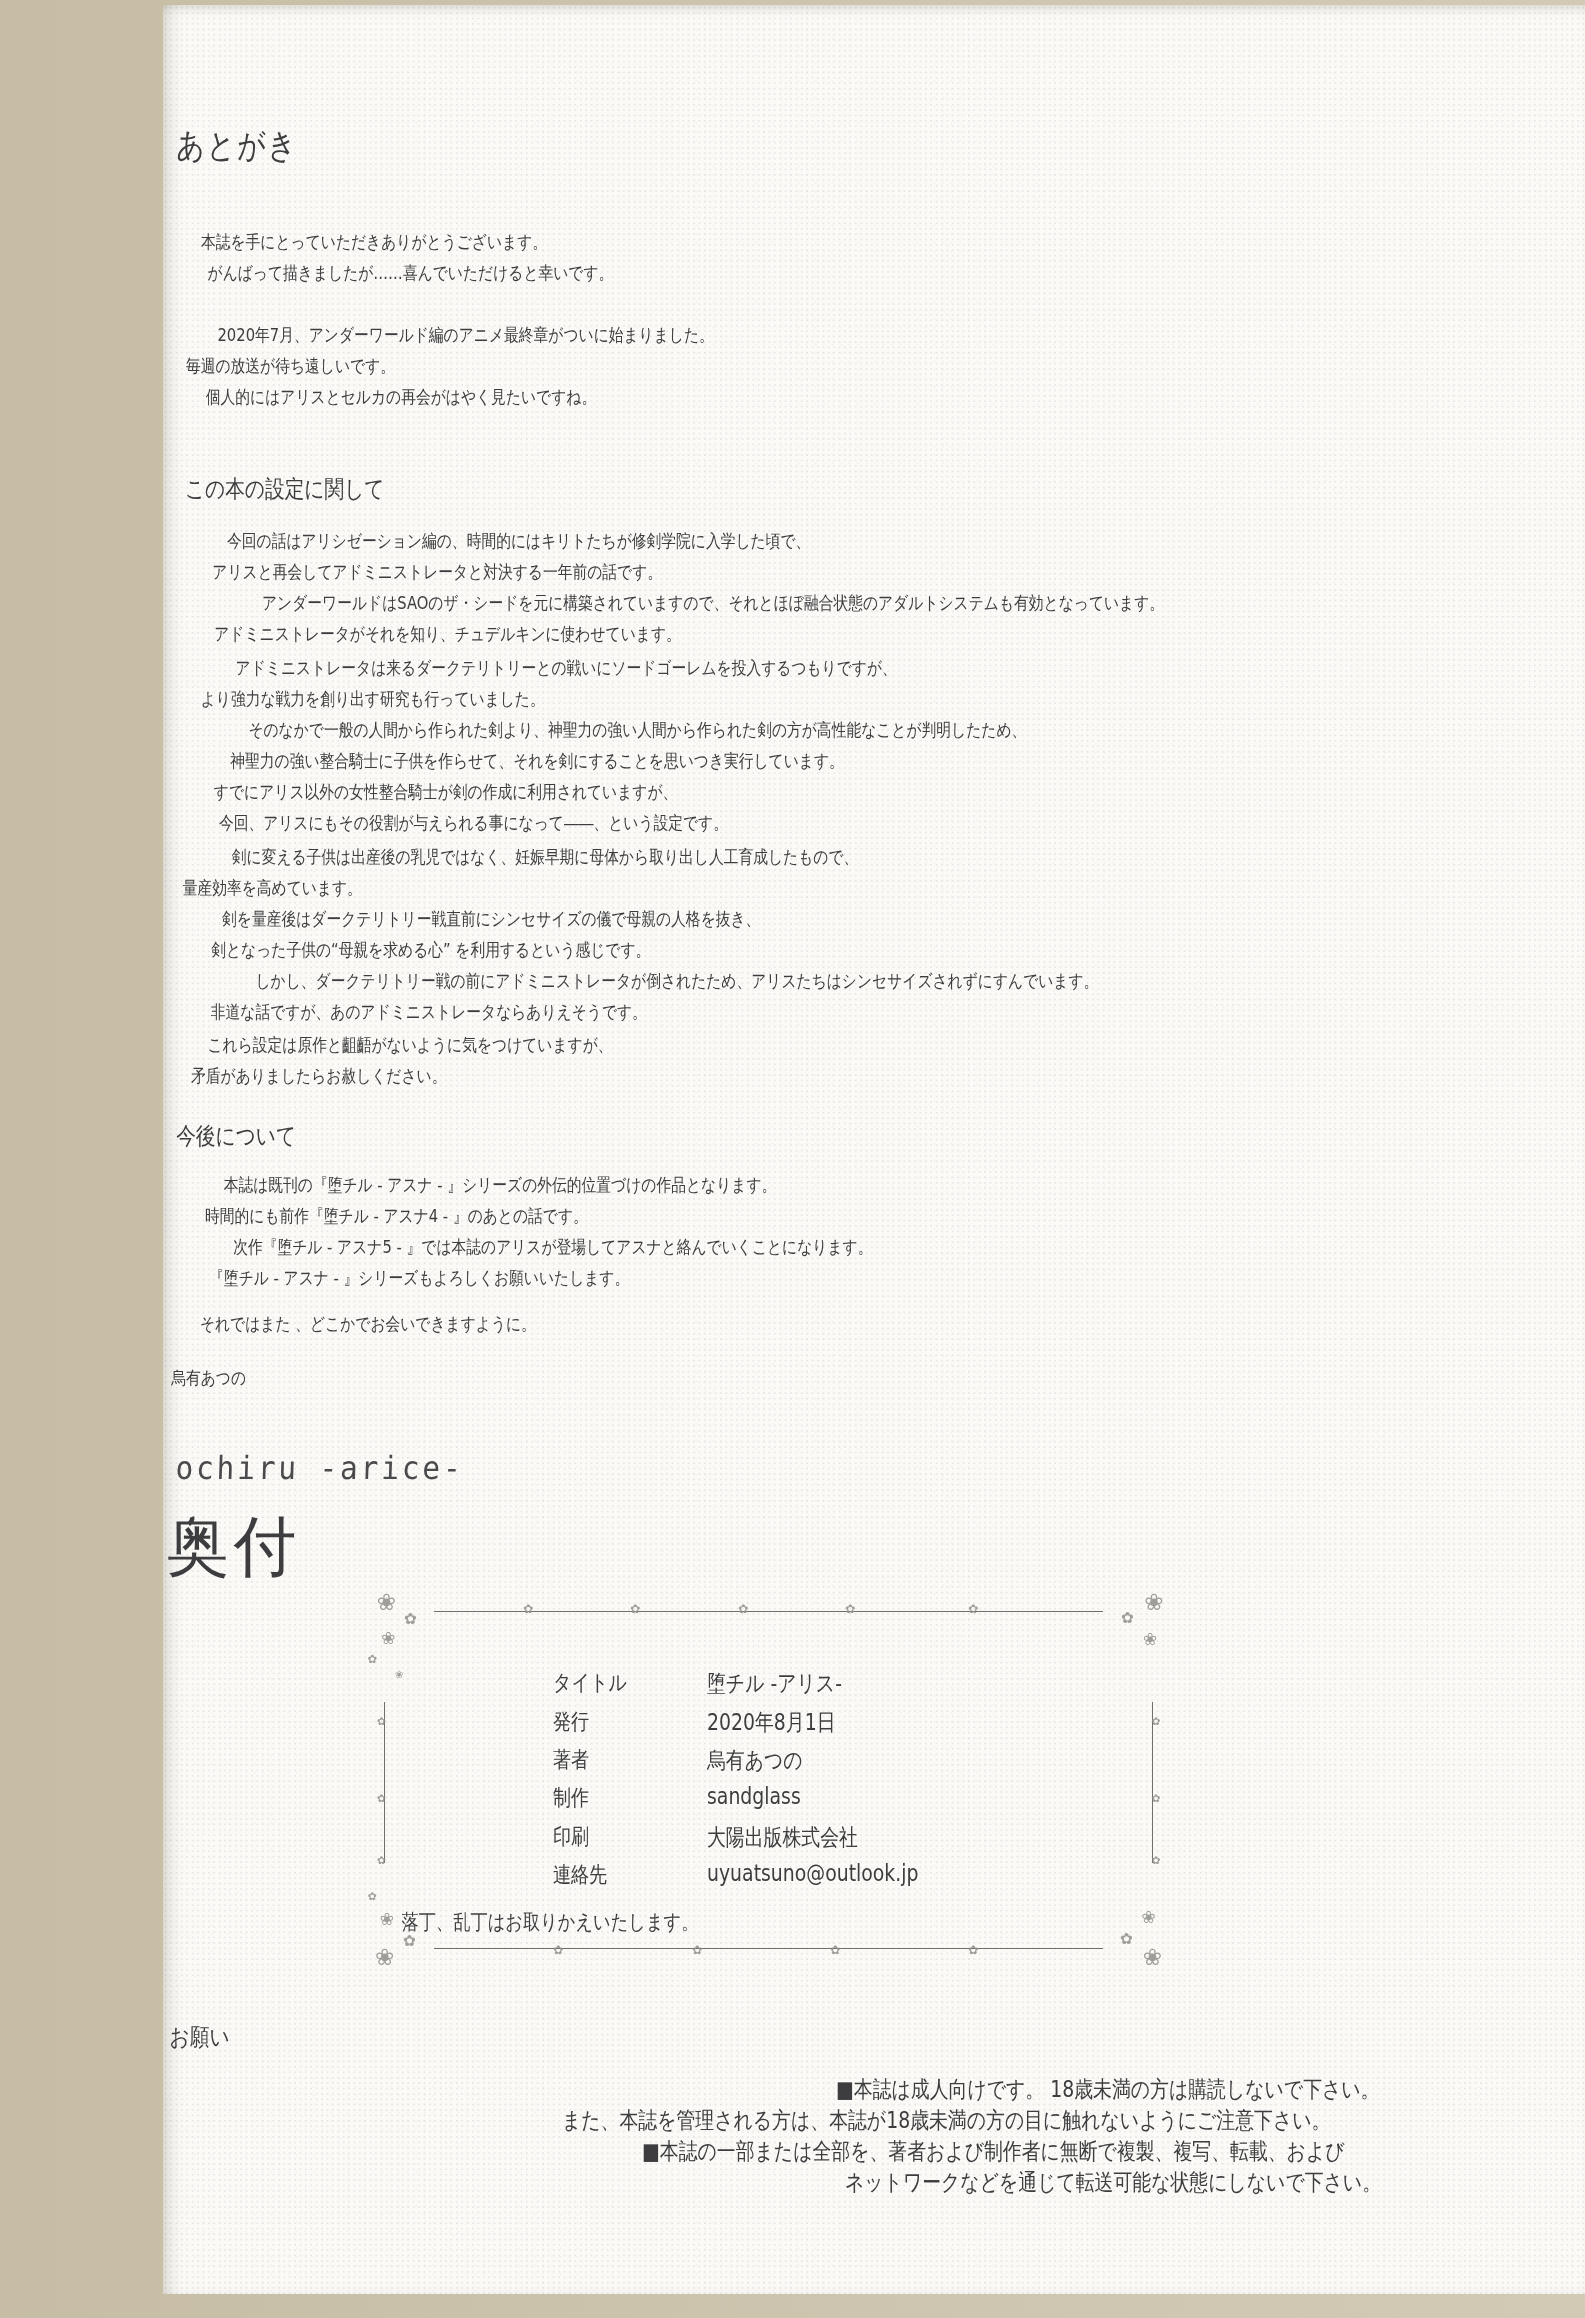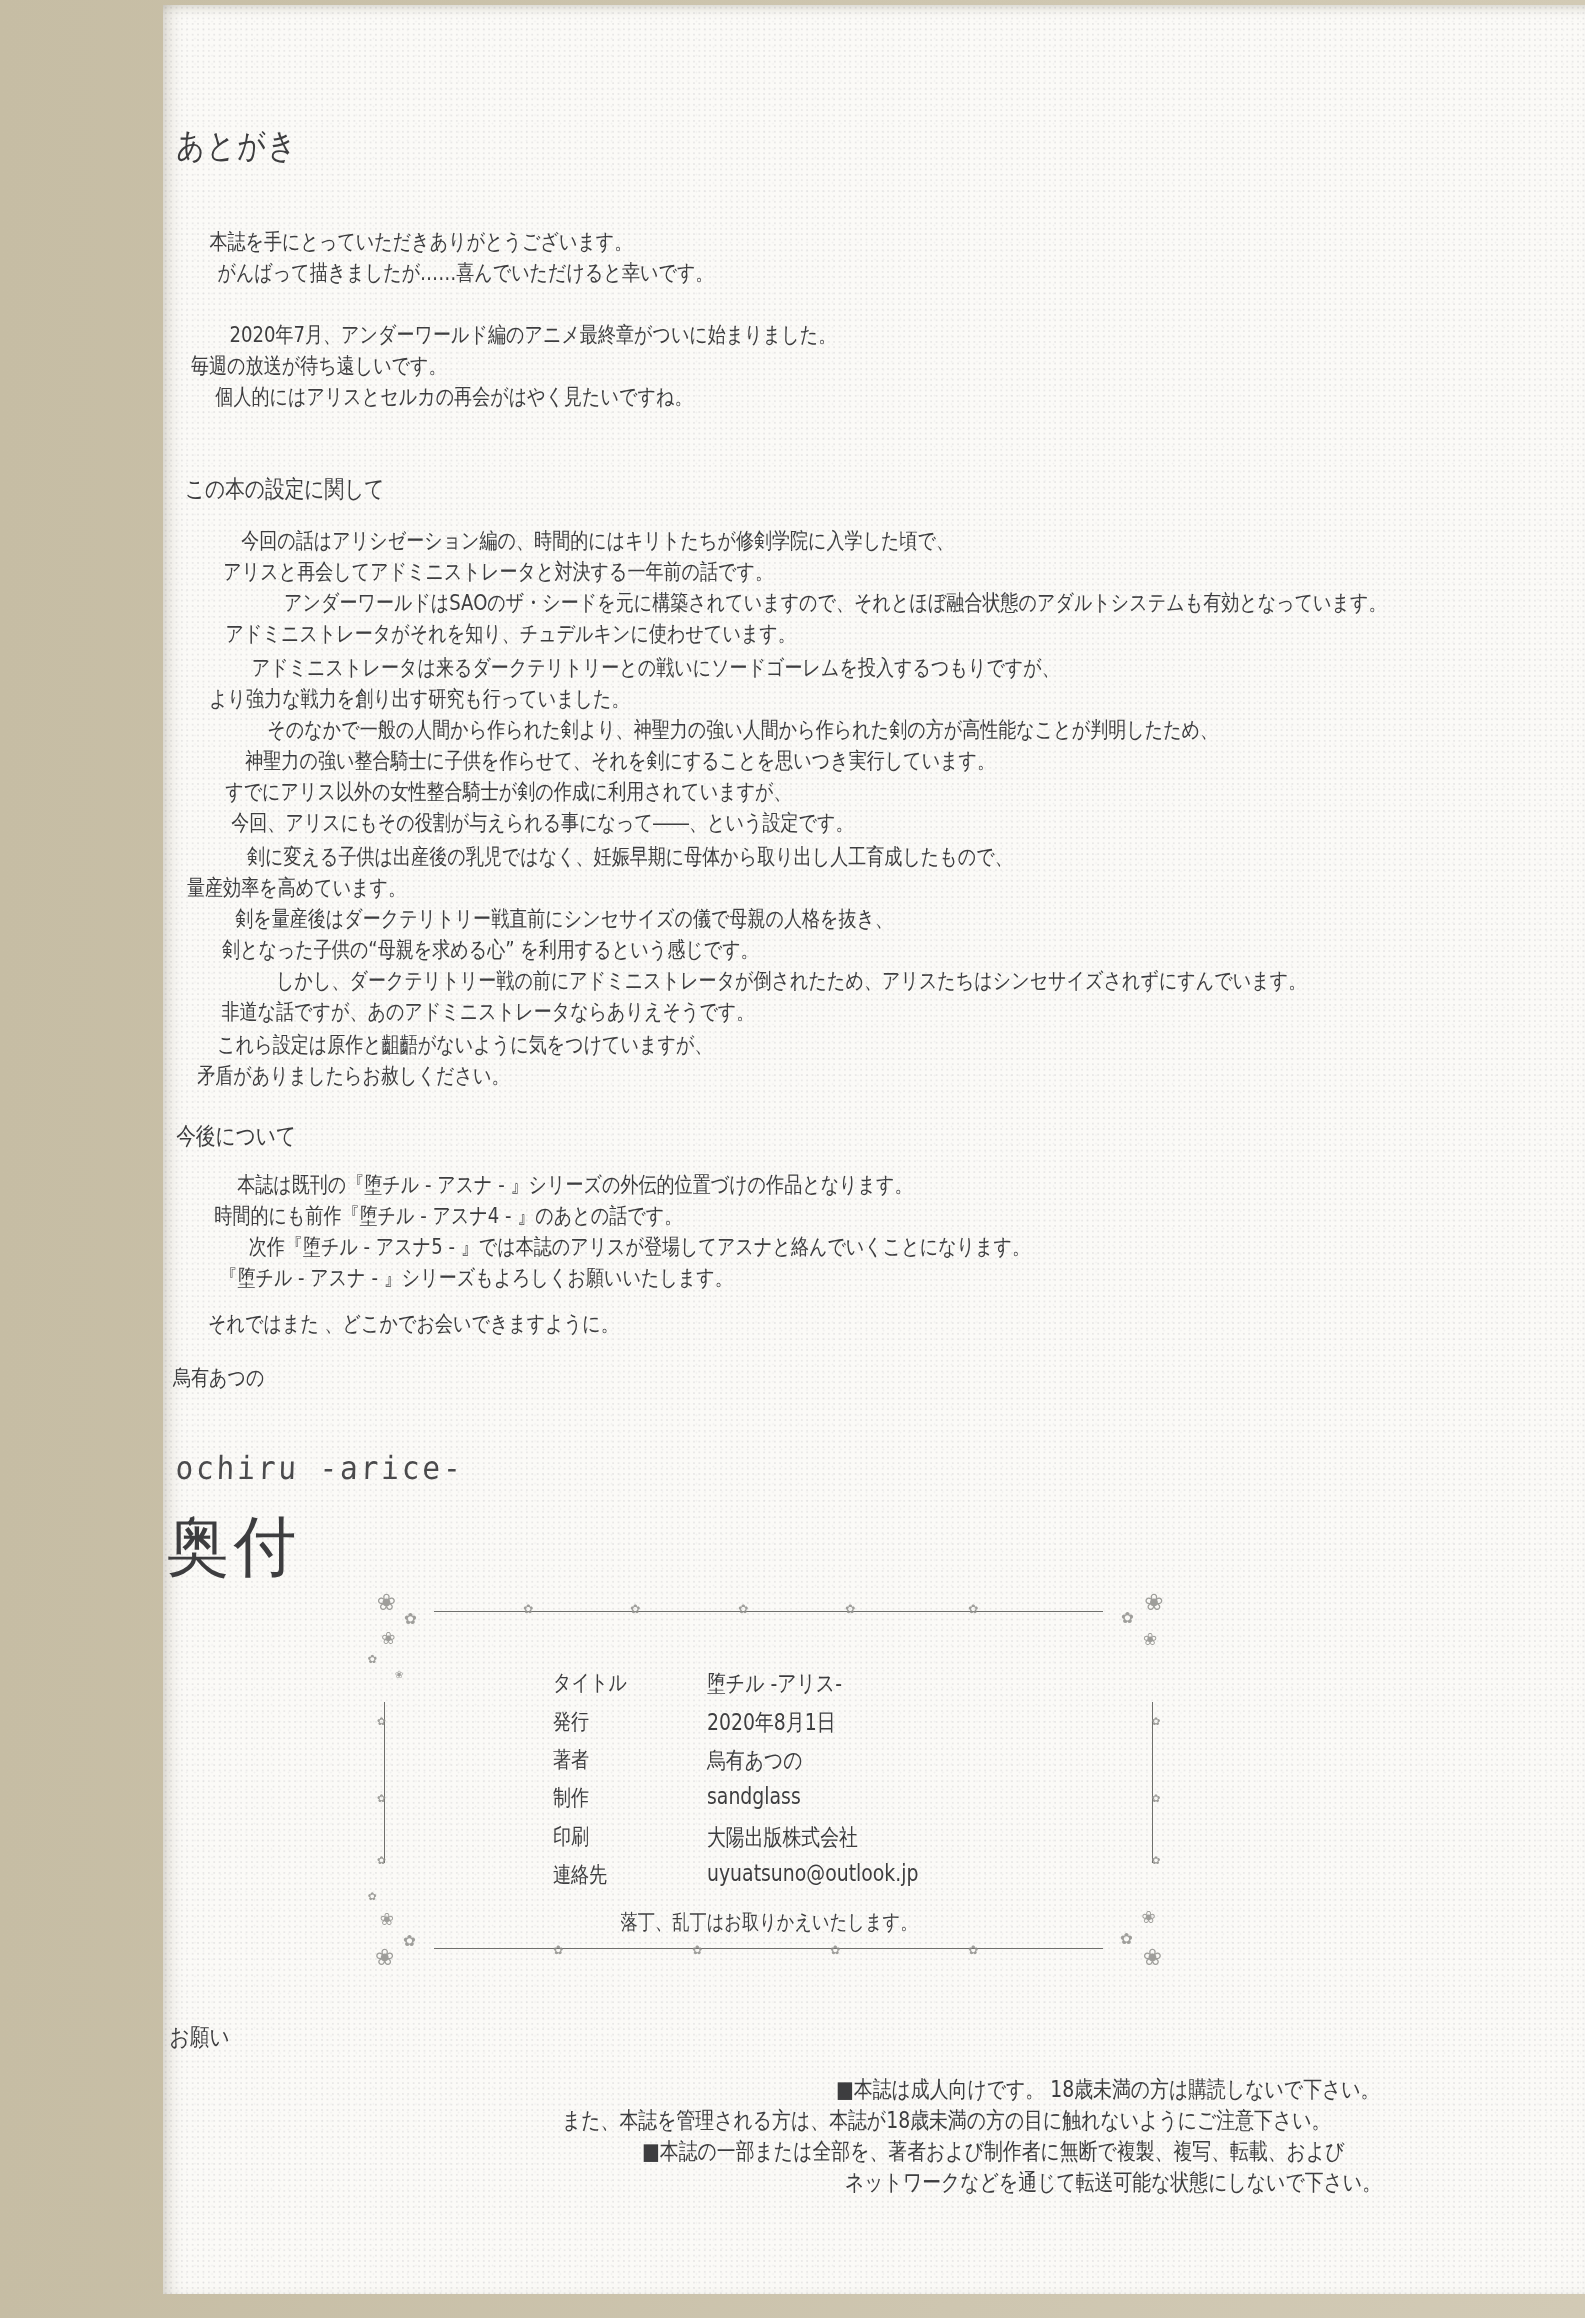--- a/index.html
+++ b/index.html
@@ -22,40 +22,40 @@
     background-color:#fbfaf7;
     background-image:
       radial-gradient(circle, rgba(140,140,150,0.16) 0.8px, transparent 1.1px),
       radial-gradient(circle, rgba(150,150,160,0.10) 0.8px, transparent 1.1px);
     background-size:5.4px 5.4px, 8.5px 8.5px;
     background-position:0 0, 2.3px 3.8px;
     box-shadow: inset 12.3px 0 20px -12.3px rgba(95,85,60,.38), inset 0 10.8px 14px -10.8px rgba(95,85,60,.28);
   }
   .blk{position:absolute;left:0;width:1211px;text-align:left;}
   .blk-left{position:absolute;text-align:left;}
-  .line{height:31px;line-height:31px;font-size:22px;white-space:nowrap;}
+  .line{height:31px;line-height:31px;font-size:18px;white-space:nowrap;}
   .cond{display:inline-block;transform:scaleX(0.82);transform-origin:center center;white-space:nowrap;}
   .cond-l{display:inline-block;transform:scaleX(0.82);transform-origin:left center;white-space:nowrap;}
   .cont{padding-left:31px;}
   .h-atogaki{font-size:34px;letter-spacing:2.3px;}
   .h-section{font-size:24px;}
   .h-okuzuke{font-size:66px;letter-spacing:4.6px;font-weight:500;}
   .handwrite{font-family:"DejaVu Sans Mono", monospace;font-size:32px;letter-spacing:3.1px;color:#4a4a4c;}
   
   .frame{position:absolute;left:206px;top:1597px;width:799px;height:355px;}
   .fr-line{position:absolute;border:0 solid #6f6f6c;}
   .fr-top{left:65px;right:65px;top:9.2px;border-top-width:1.5px;}
   .fr-bottom{left:65px;right:65px;bottom:7.7px;border-top-width:1.5px;}
   .fr-left{left:15.4px;top:100px;height:161px;border-left-width:1.5px;}
   .fr-right{right:15.4px;top:100px;height:161px;border-left-width:1.5px;}
   .fl{position:absolute;color:#8f8f8b;opacity:.85;line-height:1;}
   .c-row{position:absolute;left:0;width:100%;height:35px;}
   .c-label{position:absolute;left:184px;font-size:22px;}
   .c-value{position:absolute;left:338px;font-size:23px;}
-  .c-note{position:absolute;left:0;width:100%;text-align:center;font-size:21px;}
+  .c-note{position:absolute;left:0;width:100%;font-size:21px;}
   .bullets .line{font-size:23px;text-align:right;}
 </style>
 </head>
 <body>
 
 <div class="canvas">
   <div class="page">
 
     <div class="blk" style="top:125px">
       <div class="line h-atogaki"><span class="cond">あとがき</span></div>

